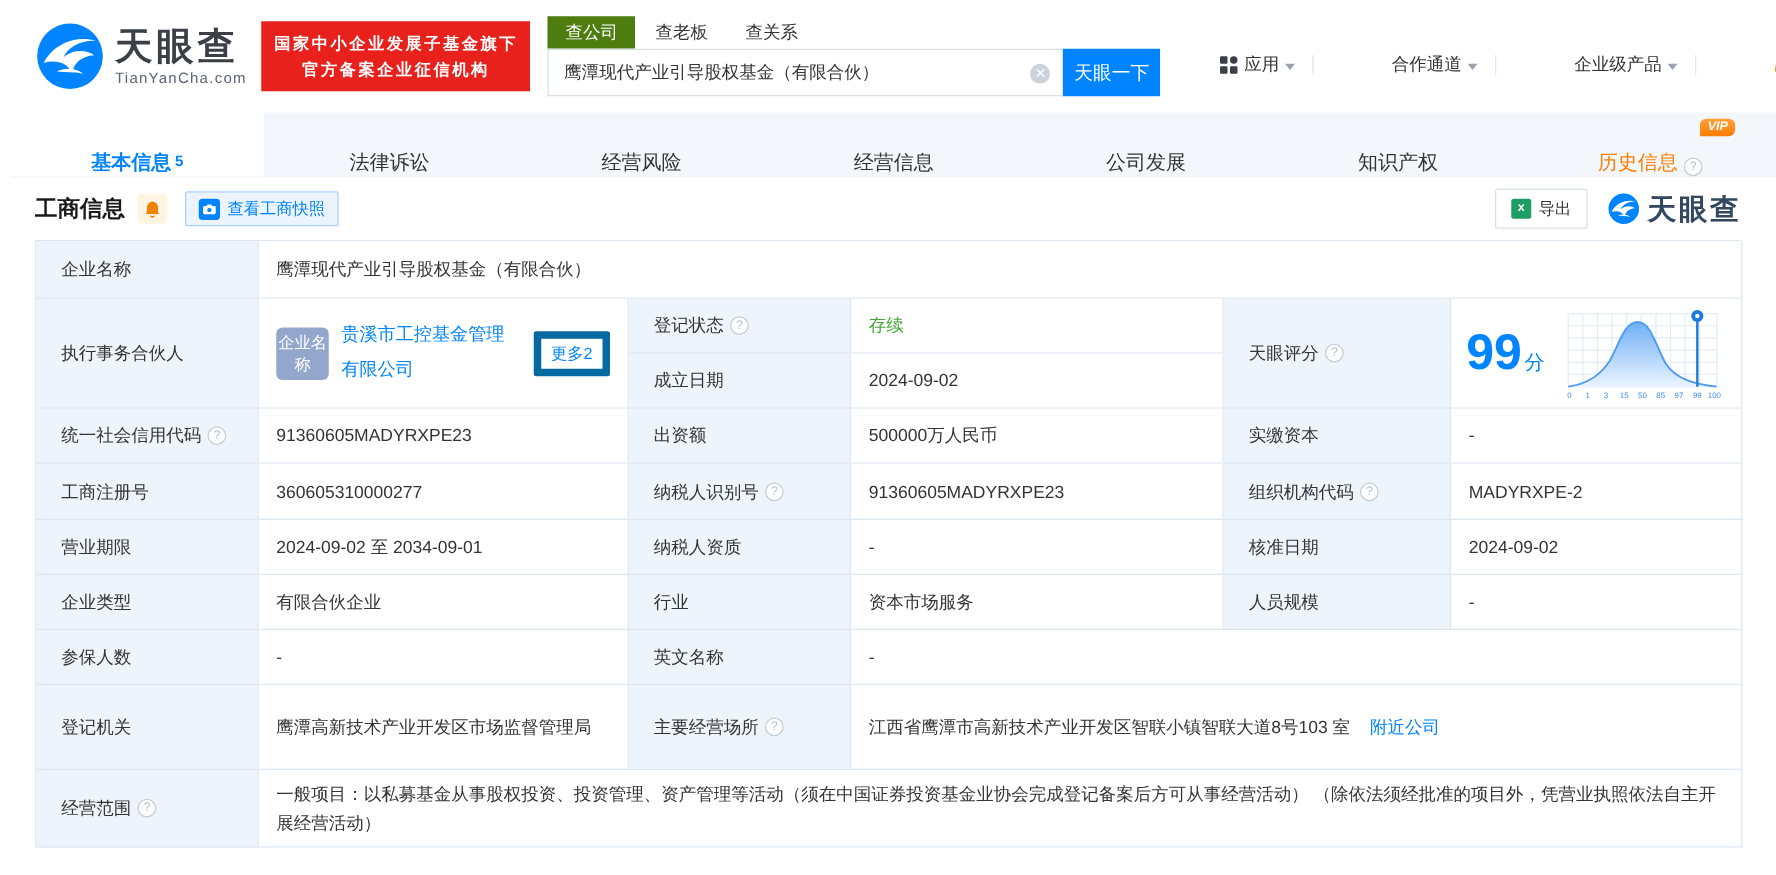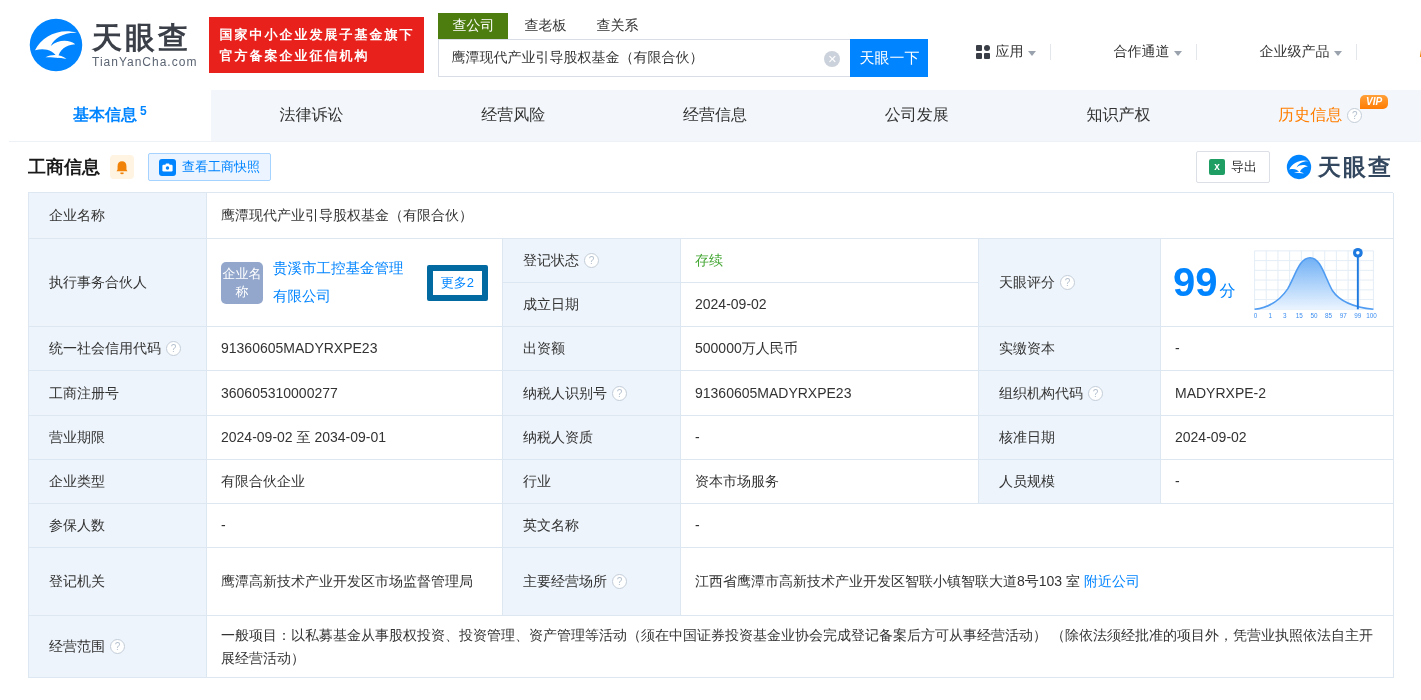--- a/index.html
+++ b/index.html
@@ -7,21 +7,21 @@
     font-family:"Liberation Sans","DejaVu Sans",sans-serif; color:#333; }
 
   
   .header { height:90px; display:flex; align-items:center; padding:0 24px 0 28px; background:#fff; }
   .logo { display:flex; align-items:center; gap:8px; }
   .logo-icon { width:56px; height:56px; flex:0 0 auto; }
   .logo-texts { display:flex; flex-direction:column; line-height:1.1; }
   .logo-cn { font-size:30px; font-weight:bold; color:#3b3f48; letter-spacing:3px; }
   .logo-en { font-size:12px; color:#5b6472; letter-spacing:1px; margin-top:2px; }
   .red-badge { margin-left:12px; background:#e8211d; color:#fff; font-size:13px; font-weight:bold;
-    padding:7px 10px; line-height:1.65; letter-spacing:2px; white-space:nowrap; }
+    padding:7px 10px; line-height:1.65; letter-spacing:2px; white-space:nowrap;text-align:center; }
   .search-block { margin-left:14px; display:flex; flex-direction:column; }
   .search-tabs { display:flex; align-items:flex-end; gap:2px; height:26px; }
   .search-tab { font-size:14px; padding:4px 14px; cursor:pointer; color:#333; }
   .search-tab.active { background:#4d7c0f; color:#fff; }
   .search-row { display:flex; }
   .search-input-wrap { position:relative; width:412px; height:38px; border:1px solid #d8dde6; border-right:none;
     display:flex; align-items:center; background:#fff; }
   .search-input { border:none; outline:none; width:100%; height:100%; font-size:14px; padding:0 34px 0 12px;
     color:#333; font-family:inherit; background:transparent; }
   .clear-icon { position:absolute; right:10px; top:11px; width:16px; height:16px; border-radius:50%;
@@ -34,21 +34,21 @@
     border-top:5px solid #9aa3ad; margin-top:2px; }
   .divider { width:1px; height:16px; background:#e3e6ea; }
   .vip-link { color:#ff8000; font-weight:bold; }
   .vip-link .caret { border-top-color:#ff8000; }
   .grid-icon { display:grid; grid-template-columns:6px 6px; grid-template-rows:6px 6px; gap:2px; }
   .grid-icon span { background:#3a3f47; border-radius:1px; }
   .grid-icon span:nth-child(2){ border-radius:50%; }
 
   
   .tabbar { height:52px; margin-left:9px; background:#f3f7fb; display:flex; border-bottom:1px solid #eef2f7; }
-  .tab { flex:1 1 0; display:flex; align-items:center; justify-content:center; font-size:16px; cursor:pointer;
+  .tab { flex:1 1 0; display:flex; align-items:flex-end; justify-content:center; font-size:16px; cursor:pointer;
     position:relative; color:#333; }
   .tab.active { background:#fff; color:#0084ff; font-weight:bold; }
   .tab-count { font-size:12px; color:#0084ff; margin-left:3px; transform:translateY(-5px); }
   .tab.history { color:#ff7e00; }
   .help-circle { width:15px; height:15px; border:1px solid #c3cdd8; color:#b5c1cf; border-radius:50%;
     font-size:10px; line-height:13px; text-align:center; display:inline-block; margin-left:5px; background:#fff; }
   .vip-ribbon { position:absolute; top:5px; margin-left:108px; background:linear-gradient(180deg,#ffa13a,#ff7c02);
     color:#fff; font-size:10px; font-style:italic; font-weight:bold; padding:1px 6px 2px;
     border-radius:5px 5px 5px 0; }
 
@@ -325,21 +325,21 @@
   <div class="cell dash" style="grid-area:8/2">-</div>
   <div class="cell lab" style="grid-area:8/3">英文名称</div>
   <div class="cell dash" style="grid-area:8/4/9/7">-</div>
 
   <div class="cell lab" style="grid-area:9/1">登记机关</div>
   <div class="cell" style="grid-area:9/2">鹰潭高新技术产业开发区市场监督管理局</div>
   <div class="cell lab" style="grid-area:9/3">
     <span>主要经营场所</span>
       <span class="help-circle">?</span>
   </div>
-  <div class="cell" style="grid-area:9/4/10/7; gap:4px">
+  <div class="cell" style="grid-area:9/4/10/7; gap:16px">
     <span>江西省鹰潭市高新技术产业开发区智联小镇智联大道8号103 室</span>
     <a class="blue-link">附近公司</a>
   </div>
 
   <div class="cell lab" style="grid-area:10/1">
     <span>经营范围</span>
       <span class="help-circle">?</span>
   </div>
   <div class="cell" style="grid-area:10/2/11/7">
     <span class="scope-text">一般项目：以私募基金从事股权投资、投资管理、资产管理等活动（须在中国证券投资基金业协会完成登记备案后方可从事经营活动） （除依法须经批准的项目外，凭营业执照依法自主开展经营活动）</span>

